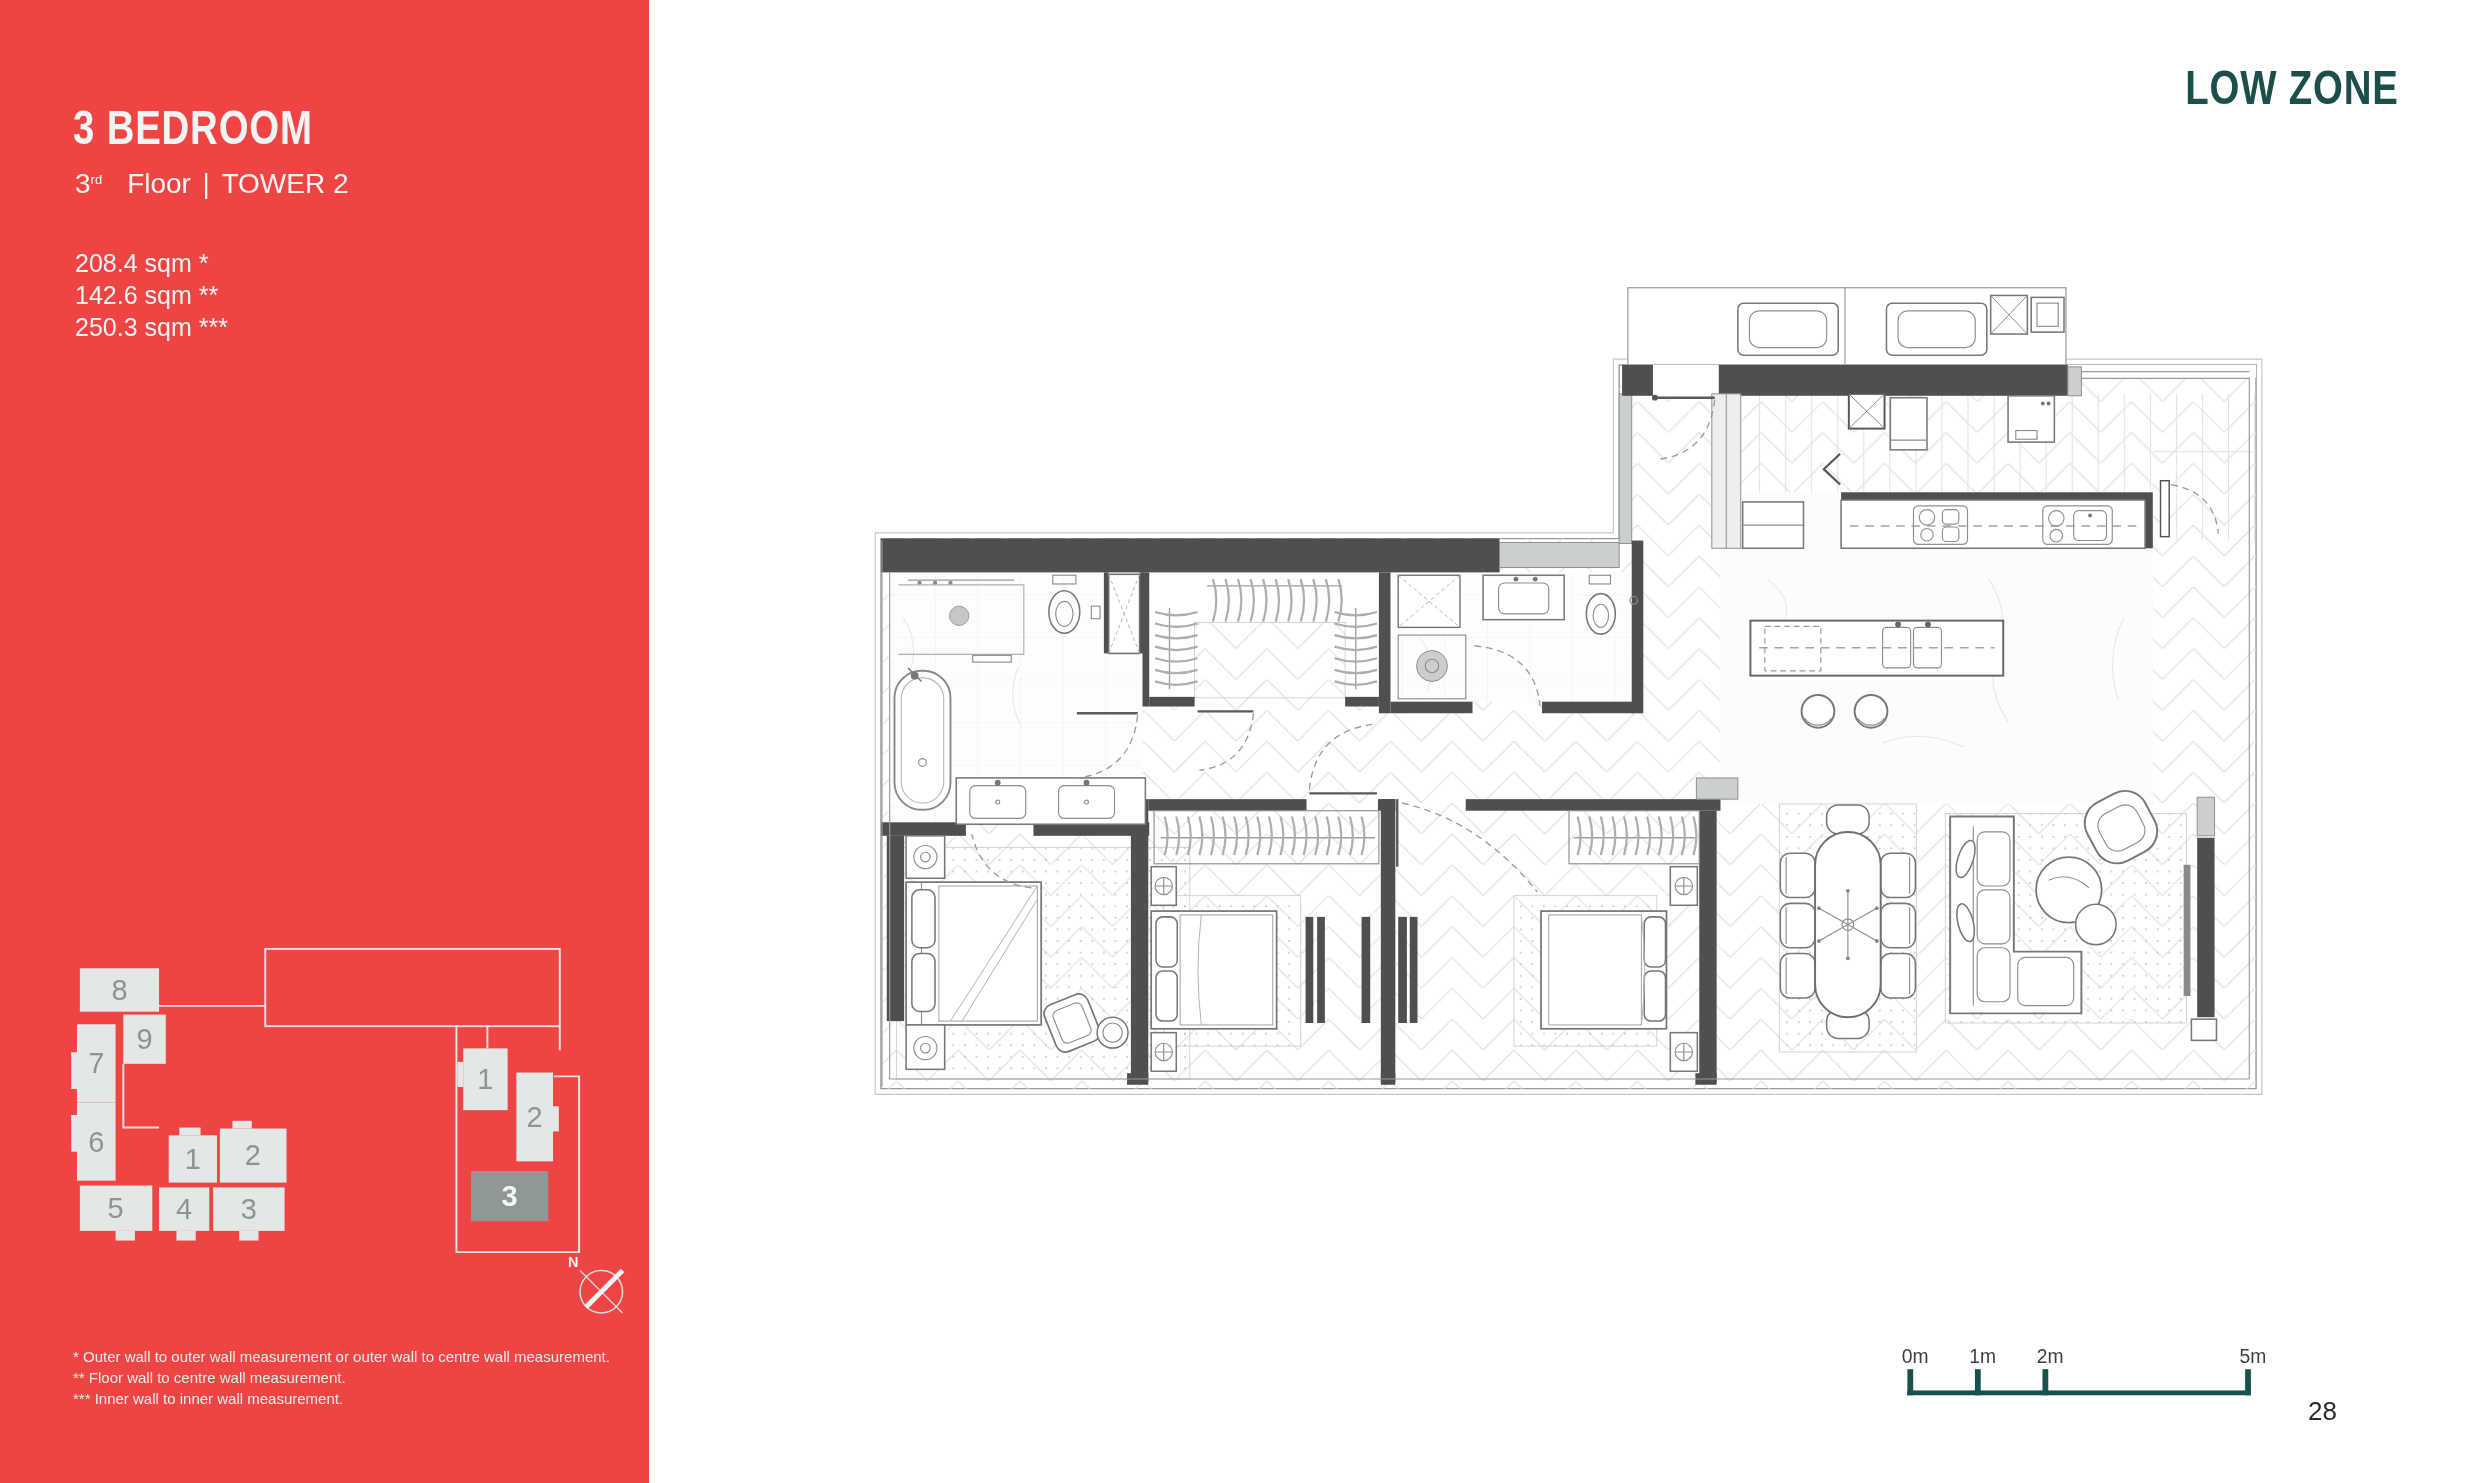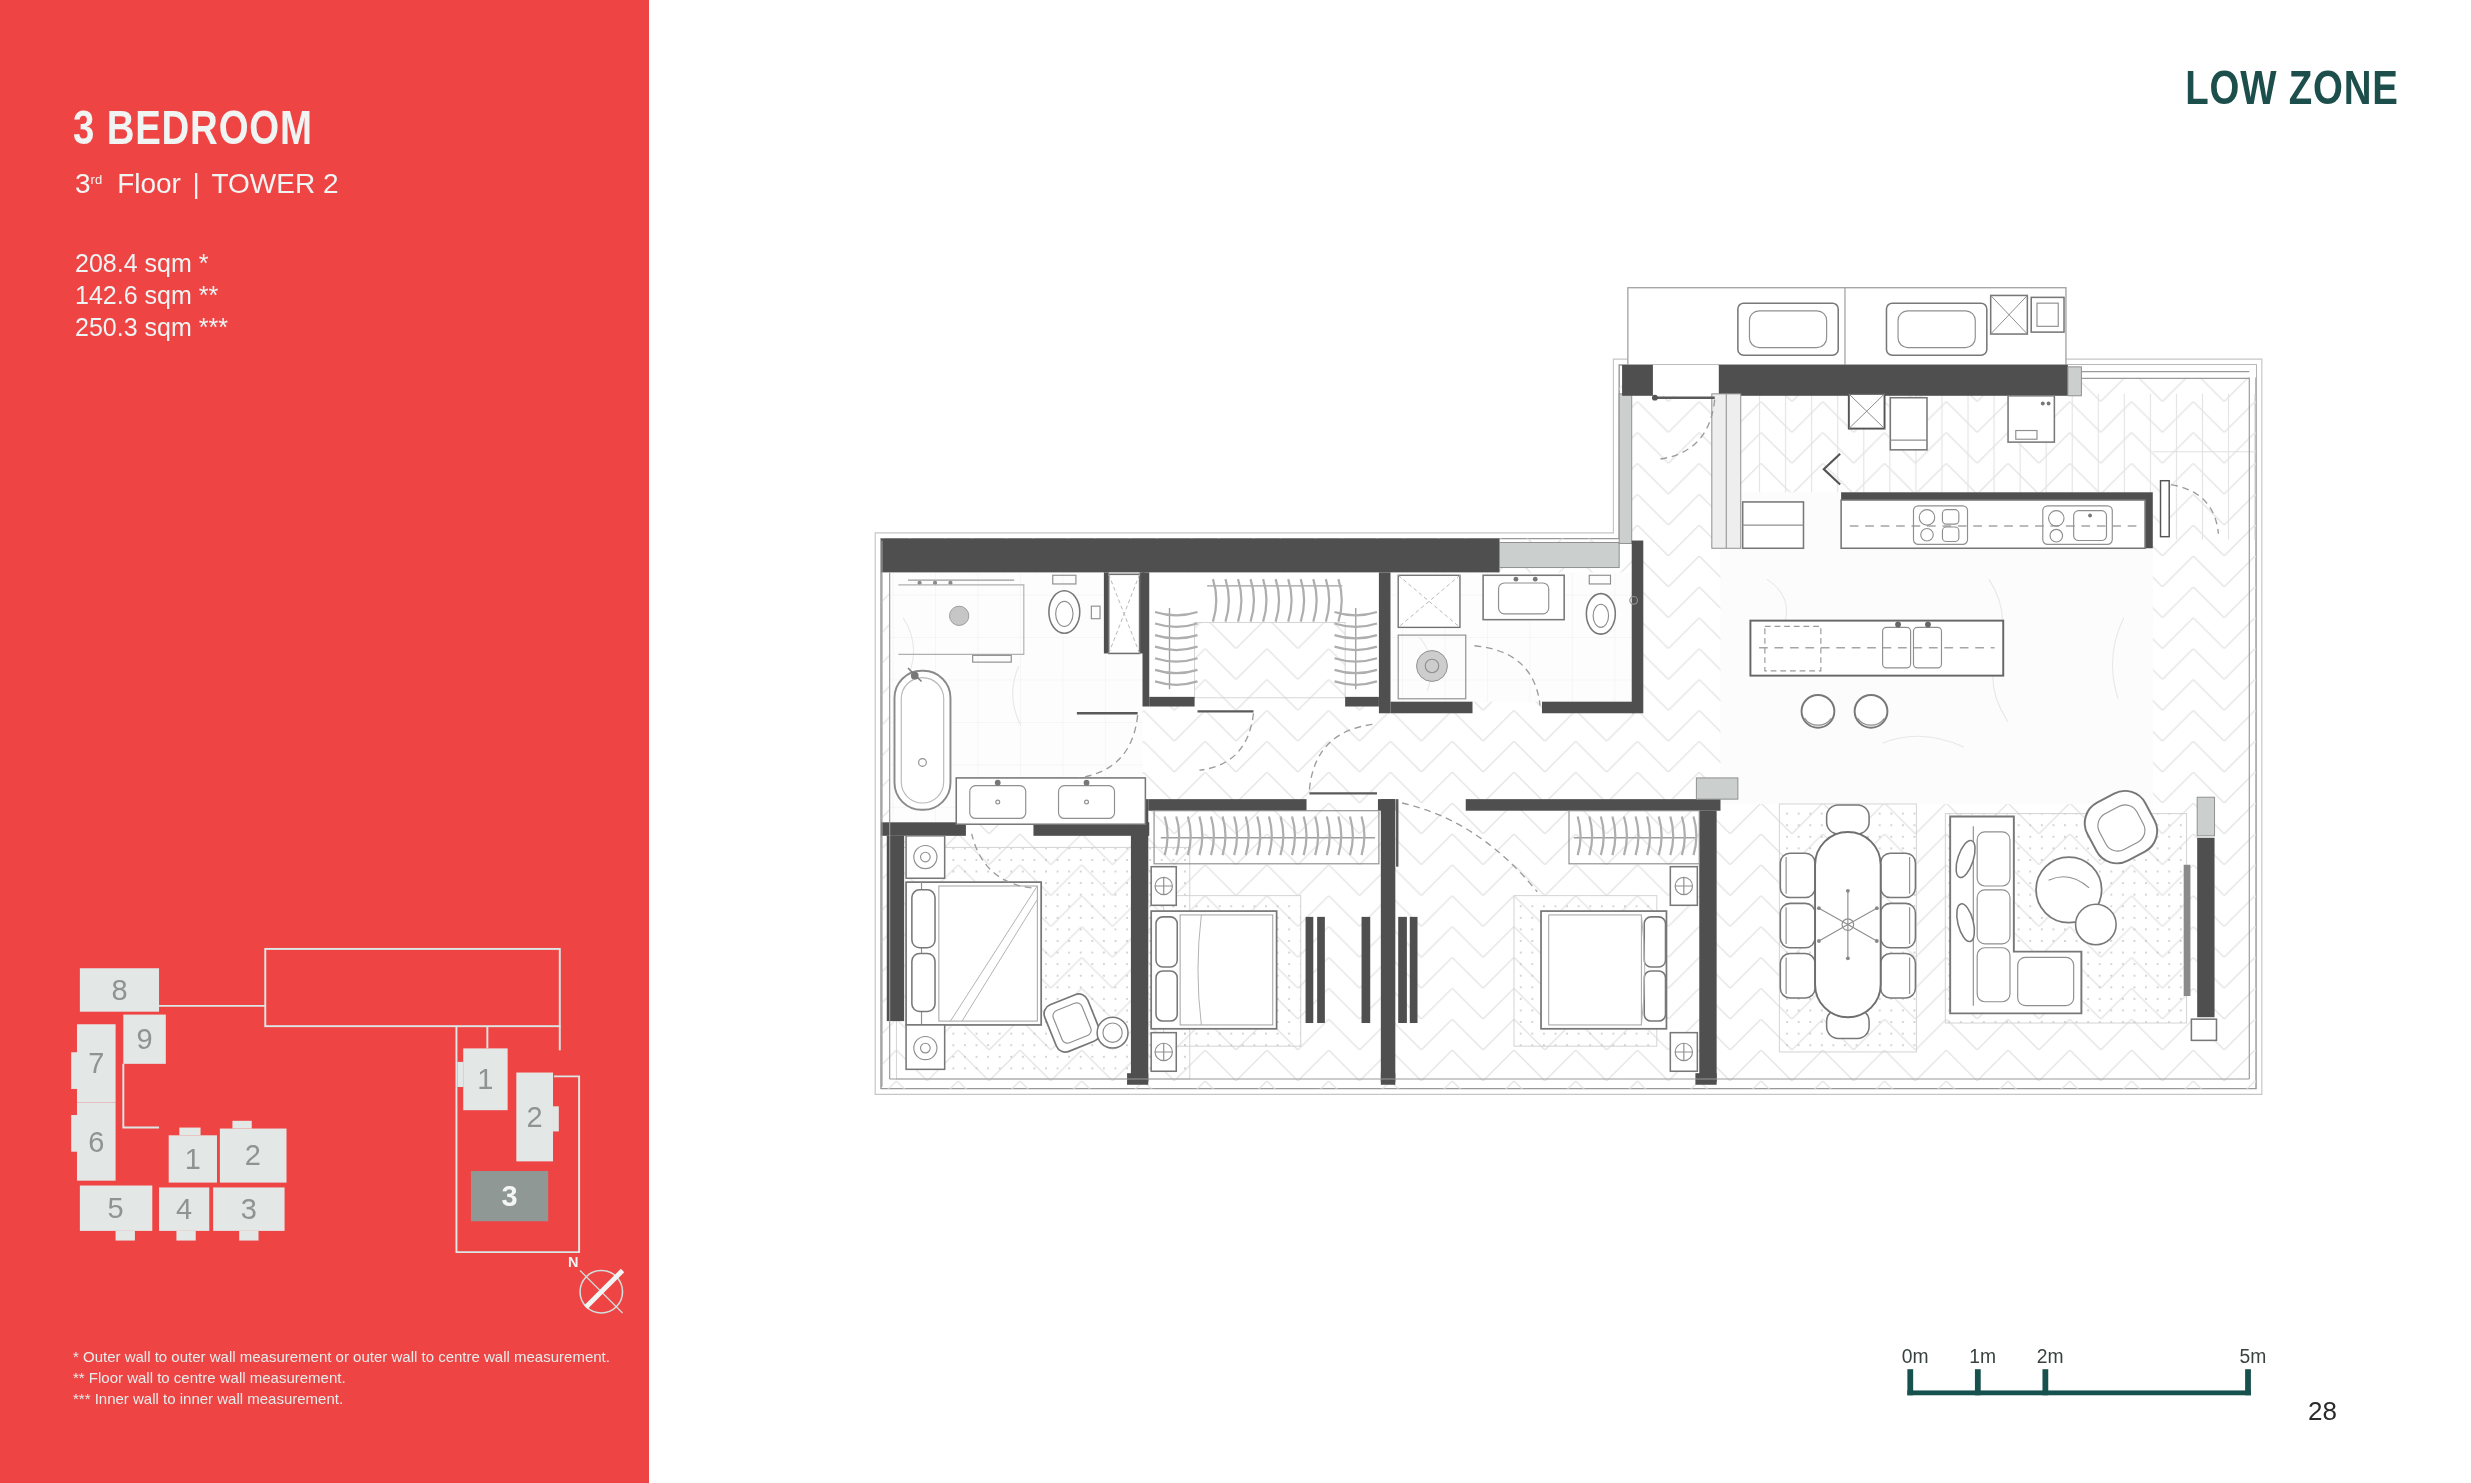--- a/index.html
+++ b/index.html
@@ -3,21 +3,21 @@
 <meta charset="utf-8">
 <style>
   html,body{margin:0;padding:0}
   body{width:2472px;height:1483px;position:relative;background:#ffffff;
        font-family:"Liberation Sans",sans-serif;overflow:hidden}
   .sidebar{position:absolute;left:0;top:0;width:649px;height:1483px;background:#ef4444;color:#eef3f2}
   .title{position:absolute;left:73px;top:68px;font-size:48px;font-weight:700;letter-spacing:1px;
          transform:scaleX(.8);transform-origin:left center;white-space:nowrap;color:#f0f5f4}
   .subtitle{position:absolute;left:75px;top:168px;font-size:28px;color:#f0f5f4;white-space:nowrap}
   .subtitle sup{font-size:13px;vertical-align:8.7px}
-  .subtitle .fw{margin-left:15px}
+  .subtitle .fw{margin-left:25px}
   .subtitle .sub-sep{margin:0 11.6px;font-weight:400}
   .subtitle b{font-weight:400}
   .areas{position:absolute;left:75px;top:247px;font-size:25px;line-height:32px;font-weight:500;color:#eef4f3}
   .footnotes{position:absolute;left:73px;top:1346px;font-size:15px;line-height:21px;color:#e3edec}
   .keyplan-wrap{position:absolute;left:48px;top:917px}
   .zone{position:absolute;top:60px;right:73px;font-size:48px;font-weight:700;letter-spacing:1px;
         transform:scaleX(.8);transform-origin:right center;white-space:nowrap;color:#1c4f4b}
   .plan-wrap{position:absolute;left:869px;top:280px}
   .scalebar-wrap{position:absolute;left:1890px;top:1340px}
   .pagenum{position:absolute;left:2308px;top:1396px;font-size:26px;color:#2b2b2b}

